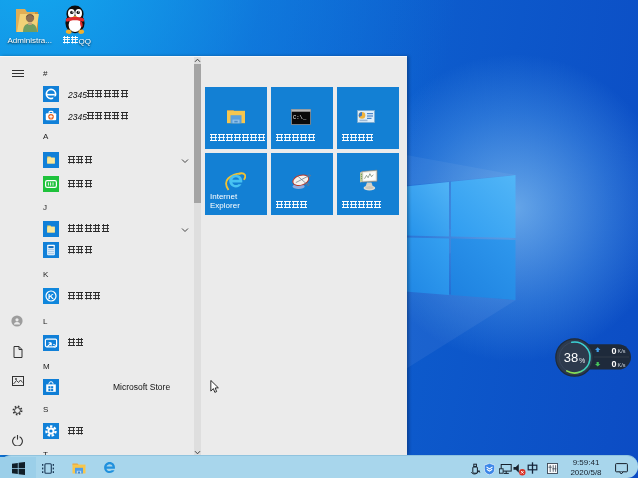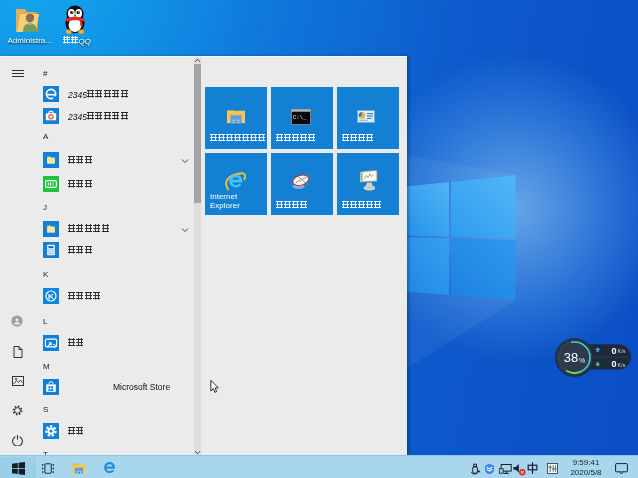--- a/index.html
+++ b/index.html
@@ -33,21 +33,21 @@
 .hdr{position:absolute;left:43px;font-size:8px;color:#1a1a1a;}
 .row{position:absolute;left:43px;height:16px;}
 .ric{position:absolute;left:0;top:0;width:16px;height:16px;}
 .rtx{position:absolute;left:25px;top:3.6px;white-space:nowrap;font-size:8.5px;color:#0d0d0d;font-style:italic;}
 .rtx2{position:absolute;left:25px;top:3px;white-space:nowrap;font-size:8px;color:#111;margin-left:45px;}
 .chev{position:absolute;left:139px;top:4px;width:8px;height:8px;}
 .tile{position:absolute;width:62px;height:62px;background:#1380d4;}
 .tlab{position:absolute;left:5px;bottom:4px;}
 .tlabw{position:absolute;left:5px;bottom:4px;color:#fff;font-size:8px;line-height:9px;margin-top:22px;}
 
-#tb{left:0;top:455px;width:638px;height:23px;background:#a8d6ec;border-top:1px solid #90c3de;box-sizing:border-box;}
+#tb{left:0;top:455px;width:638px;height:23px;background:#a8d6ec;border-top:1px solid #90c3de;box-sizing:border-box;border-radius:11px;}
 .tray{font-size:8px;color:#17202b;}
 </style></head>
 <body>
 <div id="wall" class="abs"></div>
 <svg id="logo" class="abs" style="left:395px;top:140px" width="243" height="240" viewBox="0 0 243 240">
  <defs>
   <linearGradient id="ptl" x1="0" y1="1" x2="1" y2="0">
         <stop offset="0" stop-color="#2391ea"></stop>
         <stop offset="1" stop-color="#51b4f6"></stop>
       </linearGradient>

